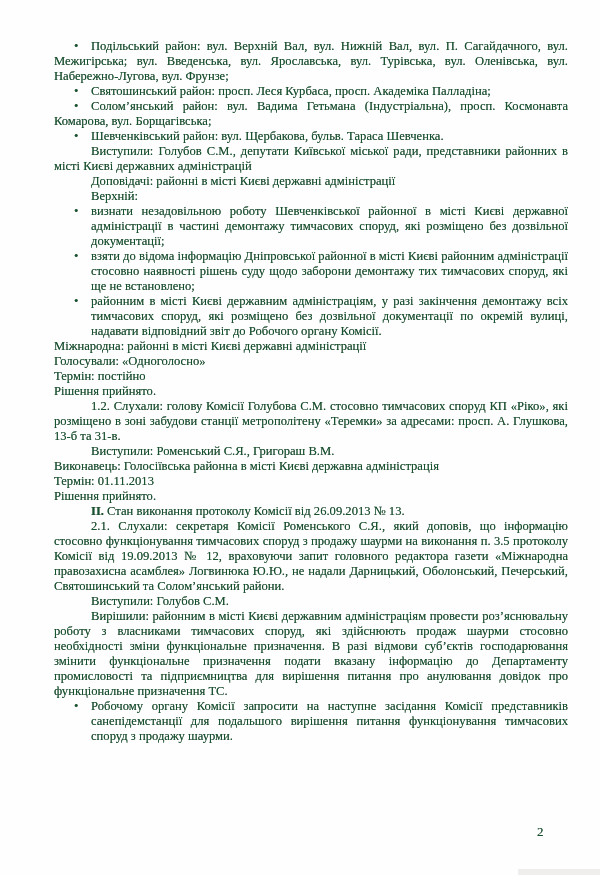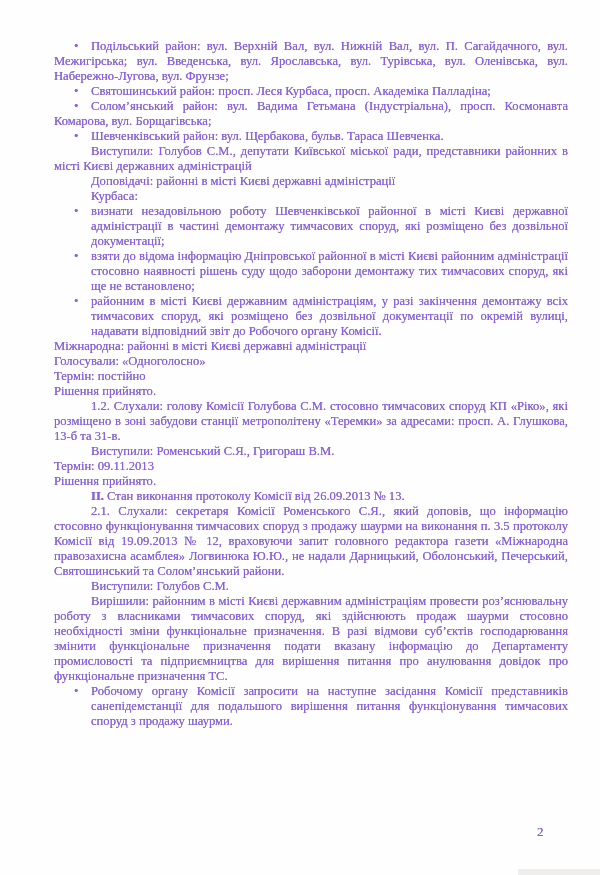--- a/index.html
+++ b/index.html
@@ -7,21 +7,21 @@
     padding: 0;
     background: #ffffff;
   }
   .page {
     position: relative;
     width: 600px;
     height: 875px;
     background: #fefefe;
     overflow: hidden;
     font-family: "Liberation Serif", "DejaVu Serif", serif;
-    color: #8b5cf6;
+    color: #14532d;
   }
   .content {
     position: absolute;
     left: 54px;
     top: 39px;
     width: 514px;
     font-size: 12.6px;
     line-height: 15px;
     text-align: justify;
     text-shadow: 0 0 0.5px rgba(25,25,25,0.55);
@@ -80,35 +80,36 @@
 <div class="page">
   <div class="content">
 
     <p class="bullet-flat"><span class="bullet">•</span><span>Подільський район: вул. Верхній Вал, вул. Нижній Вал, вул. П. Сагайдачного, вул. Межигірська; вул. Введенська, вул. Ярославська, вул. Турівська, вул. Оленівська, вул. Набережно-Лугова, вул. Фрунзе;</span></p>
     <p class="bullet-flat"><span class="bullet">•</span><span>Святошинський район: просп. Леся Курбаса, просп. Академіка Палладіна;</span></p>
     <p class="bullet-flat"><span class="bullet">•</span><span>Солом’янський район: вул. Вадима Гетьмана (Індустріальна), просп. Космонавта Комарова, вул. Борщагівська;</span></p>
     <p class="bullet-flat"><span class="bullet">•</span><span>Шевченківський район: вул. Щербакова, бульв. Тараса Шевченка.</span></p>
 
     <p class="para">Виступили: Голубов С.М., депутати Київської міської ради, представники районних в місті Києві державних адміністрацій</p>
     <p class="para">Доповідачі: районні в місті Києві державні адміністрації</p>
-    <p class="para">Курбаса:</p>
+    <p class="para">Верхній:</p>
 
     <p class="bullet-hang"><span class="bullet-abs">•</span><span>визнати незадовільною роботу Шевченківської районної в місті Києві державної адміністрації в частині демонтажу тимчасових споруд, які розміщено без дозвільної документації;</span></p>
     <p class="bullet-hang"><span class="bullet-abs">•</span><span>взяти до відома інформацію Дніпровської районної в місті Києві районним адміністрації стосовно наявності рішень суду щодо заборони демонтажу тих тимчасових споруд, які ще не встановлено;</span></p>
     <p class="bullet-hang"><span class="bullet-abs">•</span><span>районним в місті Києві державним адміністраціям, у разі закінчення демонтажу всіх тимчасових споруд, які розміщено без дозвільної документації по окремій вулиці, надавати відповідний звіт до Робочого органу Комісії.</span></p>
 
     <p class="meta">Міжнародна: районні в місті Києві державні адміністрації</p>
     <p class="meta">Голосували: «Одноголосно»</p>
     <p class="meta">Термін: постійно</p>
     <p class="meta">Рішення прийнято.</p>
 
     <p class="para gap">1.2. Слухали: голову Комісії Голубова С.М. стосовно тимчасових споруд КП «Ріко», які розміщено в зоні забудови станції метрополітену «Теремки» за адресами: просп. А. Глушкова, 13-б та 31-в.</p>
     <p class="para">Виступили: Роменський С.Я., Григораш В.М.</p>
 
-    <p class="meta">Термін: 09.11.2013</p>
+    <p class="meta">Виконавець: Голосіївська районна в місті Києві державна адміністрація</p>
+    <p class="meta">Термін: 01.11.2013</p>
     <p class="meta">Рішення прийнято.</p>
 
     <p class="para gap"><span class="b">II.</span><span> Стан виконання протоколу Комісії від 26.09.2013 № 13.</span></p>
 
     <p class="para">2.1. Слухали: секретаря Комісії Роменського С.Я., який доповів, що інформацію стосовно функціонування тимчасових споруд з продажу шаурми на виконання п. 3.5 протоколу Комісії від 19.09.2013 № 12, враховуючи запит головного редактора газети «Міжнародна правозахисна асамблея» Логвинюка Ю.Ю., не надали Дарницький, Оболонський, Печерський, Святошинський та Солом’янський райони.</p>
     <p class="para">Виступили: Голубов С.М.</p>
     <p class="para">Вирішили: районним в місті Києві державним адміністраціям провести роз’яснювальну роботу з власниками тимчасових споруд, які здійснюють продаж шаурми стосовно необхідності зміни функціональне призначення. В разі відмови суб’єктів господарювання змінити функціональне призначення подати вказану інформацію до Департаменту промисловості та підприємництва для вирішення питання про анулювання довідок про функціональне призначення ТС.</p>
 
     <p class="bullet-hang"><span class="bullet-abs">•</span><span>Робочому органу Комісії запросити на наступне засідання Комісії представників санепідемстанції для подальшого вирішення питання функціонування тимчасових споруд з продажу шаурми.</span></p>
 

